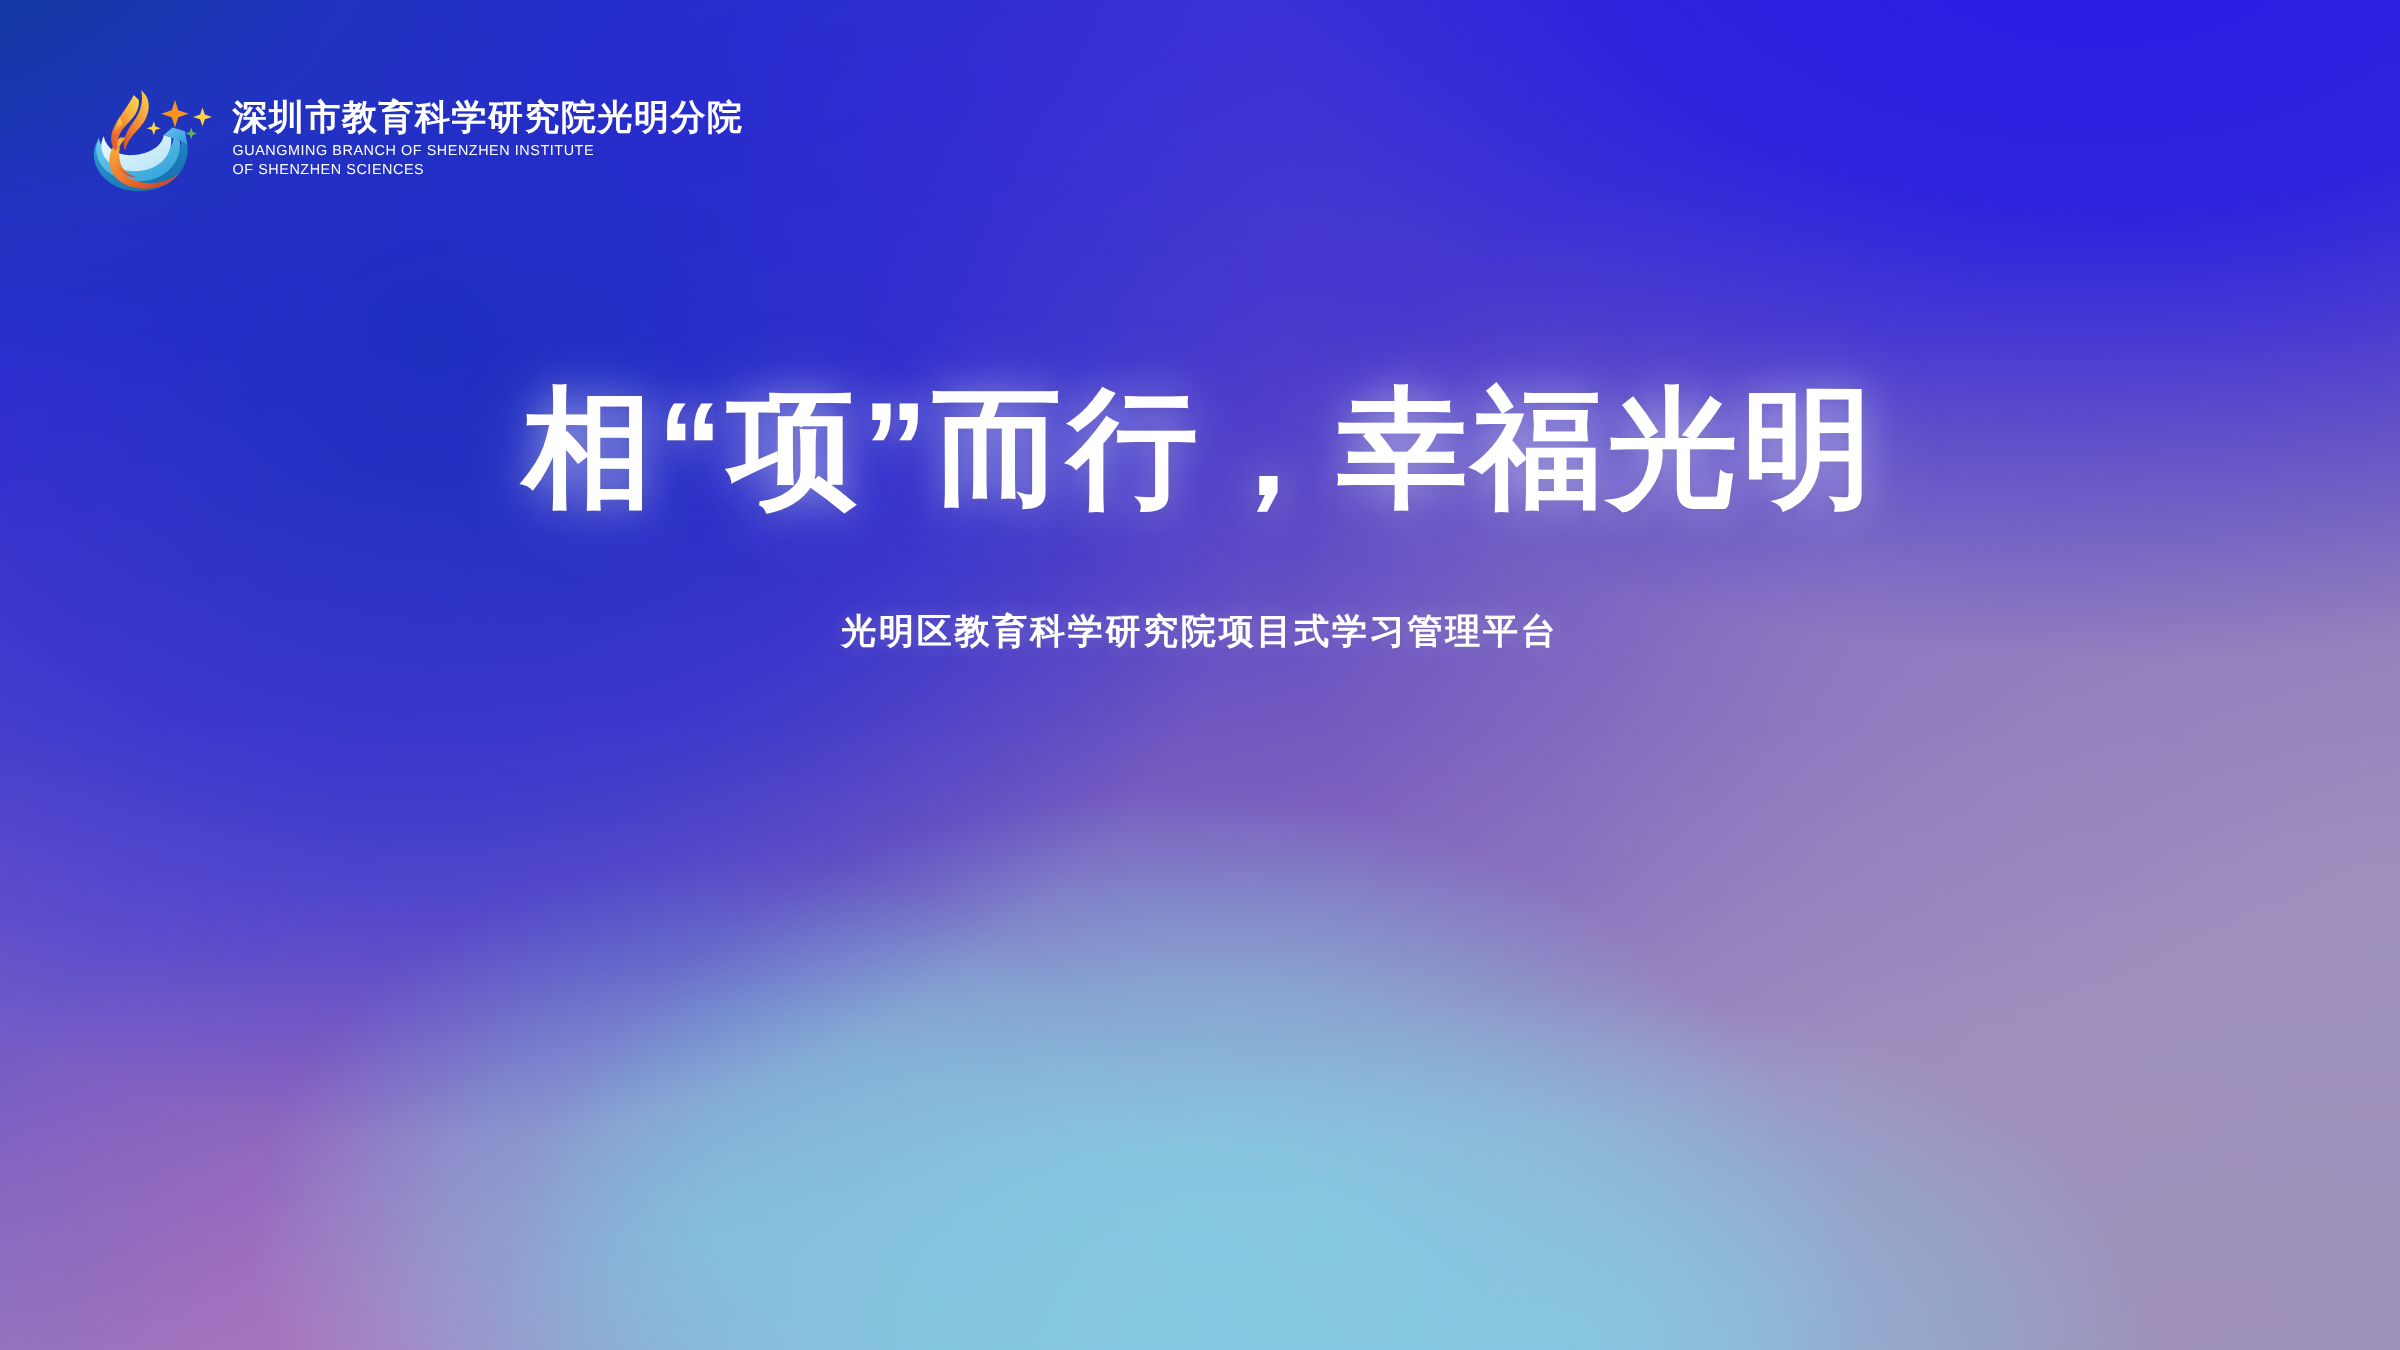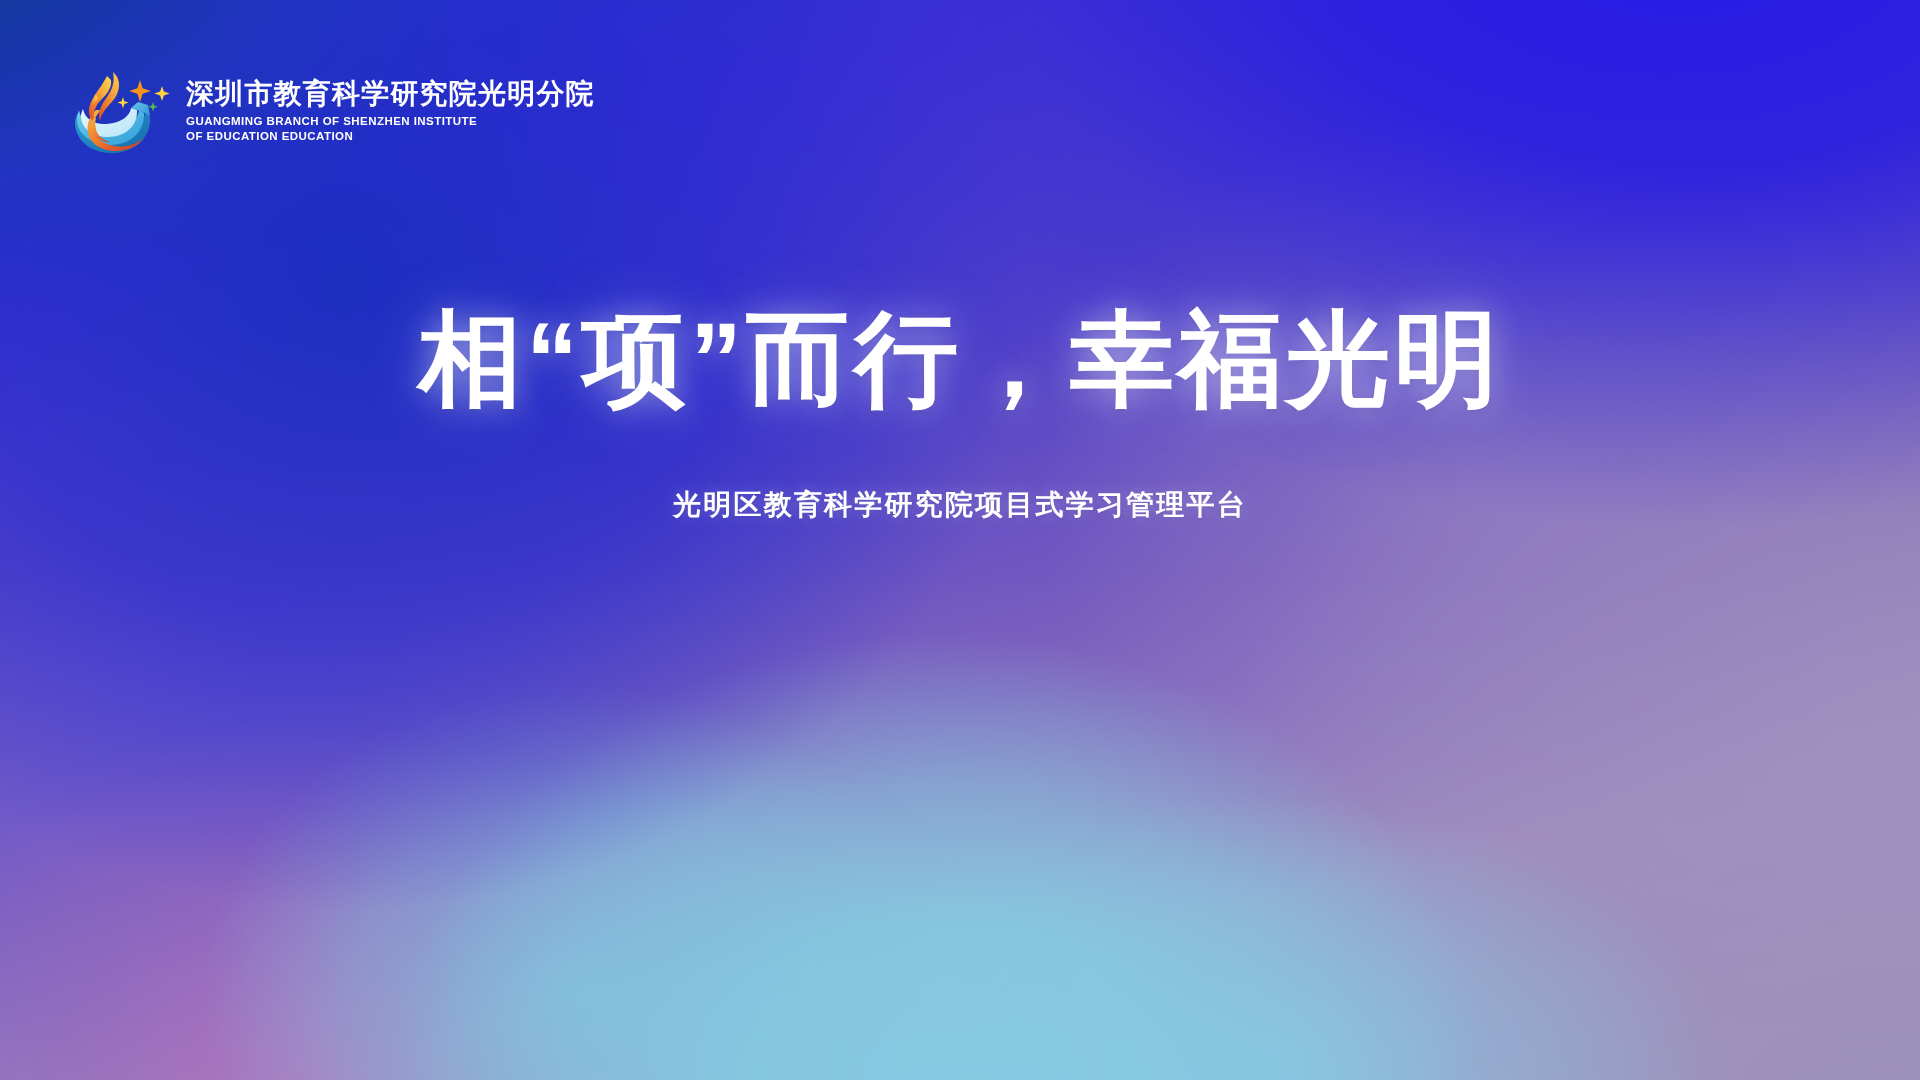--- a/index.html
+++ b/index.html
@@ -148,21 +148,21 @@
     color: #ffffff;
     font-size: 28px;
     font-weight: 700;
     letter-spacing: 1.2px;
     line-height: 1.12;
     white-space: nowrap;
   }
   #logo-title-en {
     color: #ffffff;
     font-size: 11.5px;
-    font-weight: 700;
+    font-weight: 400;
     letter-spacing: 0.45px;
     line-height: 1.28;
     margin-top: 5px;
     max-width: 340px;
   }
 
   
   #hero {
     position: absolute;
     left: 0;
@@ -287,21 +287,21 @@
       <path d="M88 22 L90.6 30.2 L99 33 L90.6 35.8 L88 44 L85.4 35.8 L77 33 L85.4 30.2 Z" fill="#f7941e"></path>
       <path d="M110 28 L111.9 33.6 L117.6 35.5 L111.9 37.4 L110 43 L108.1 37.4 L102.4 35.5 L108.1 33.6 Z" fill="#ffd23f"></path>
       <path d="M71 39 L72.4 43.2 L76.6 44.6 L72.4 46 L71 50.2 L69.6 46 L65.4 44.6 L69.6 43.2 Z" fill="#ffd23f"></path>
       <path d="M101 44 L102.2 47.5 L105.7 48.7 L102.2 49.9 L101 53.4 L99.8 49.9 L96.3 48.7 L99.8 47.5 Z" fill="#57b947"></path>
     </svg>
 
     <div id="logo-text">
       <div id="logo-title-cn">深圳市教育科学研究院光明分院</div>
       <div id="logo-title-en">
         <div>GUANGMING BRANCH OF SHENZHEN INSTITUTE</div>
-        <div>OF EDUCATION EDUCATION</div>
+        <div>OF SHENZHEN SCIENCES</div>
       </div>
     </div>
   </div>
 
   <div id="hero">
     <div id="hero-title">相“项”而行，幸福光明</div>
     <div id="hero-subtitle">光明区教育科学研究院项目式学习管理平台</div>
   </div>
 
 </div>

